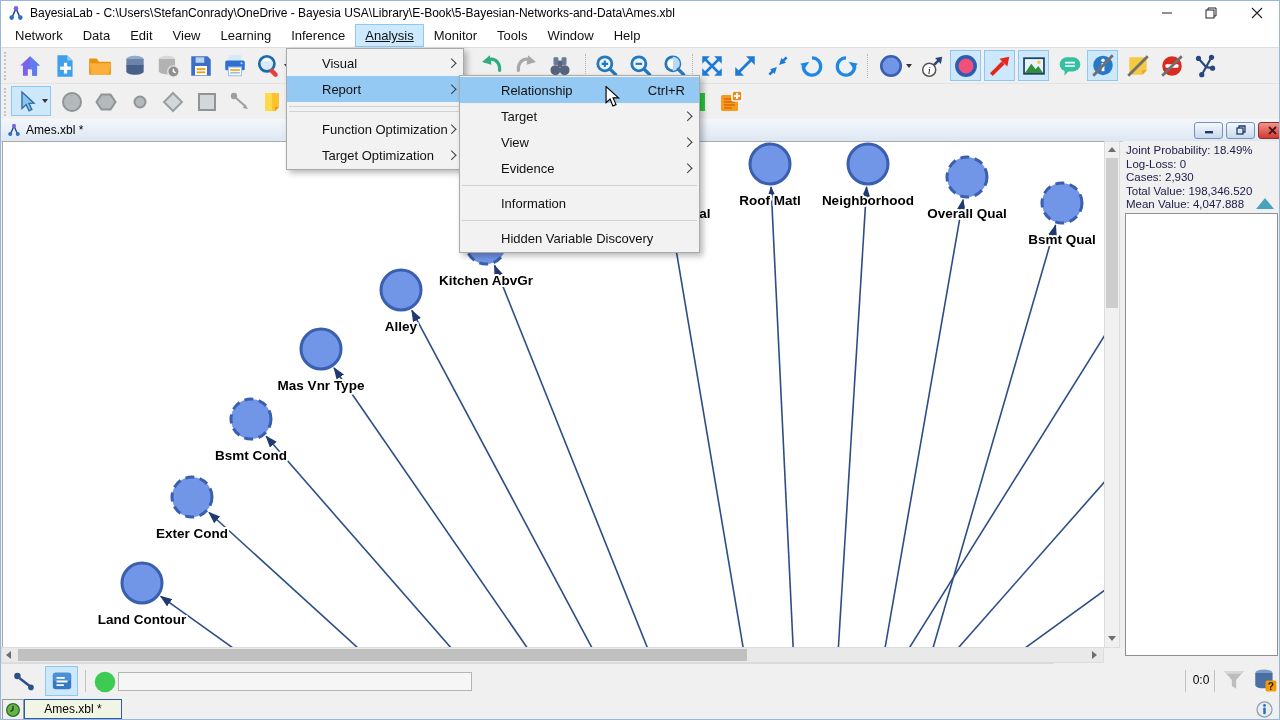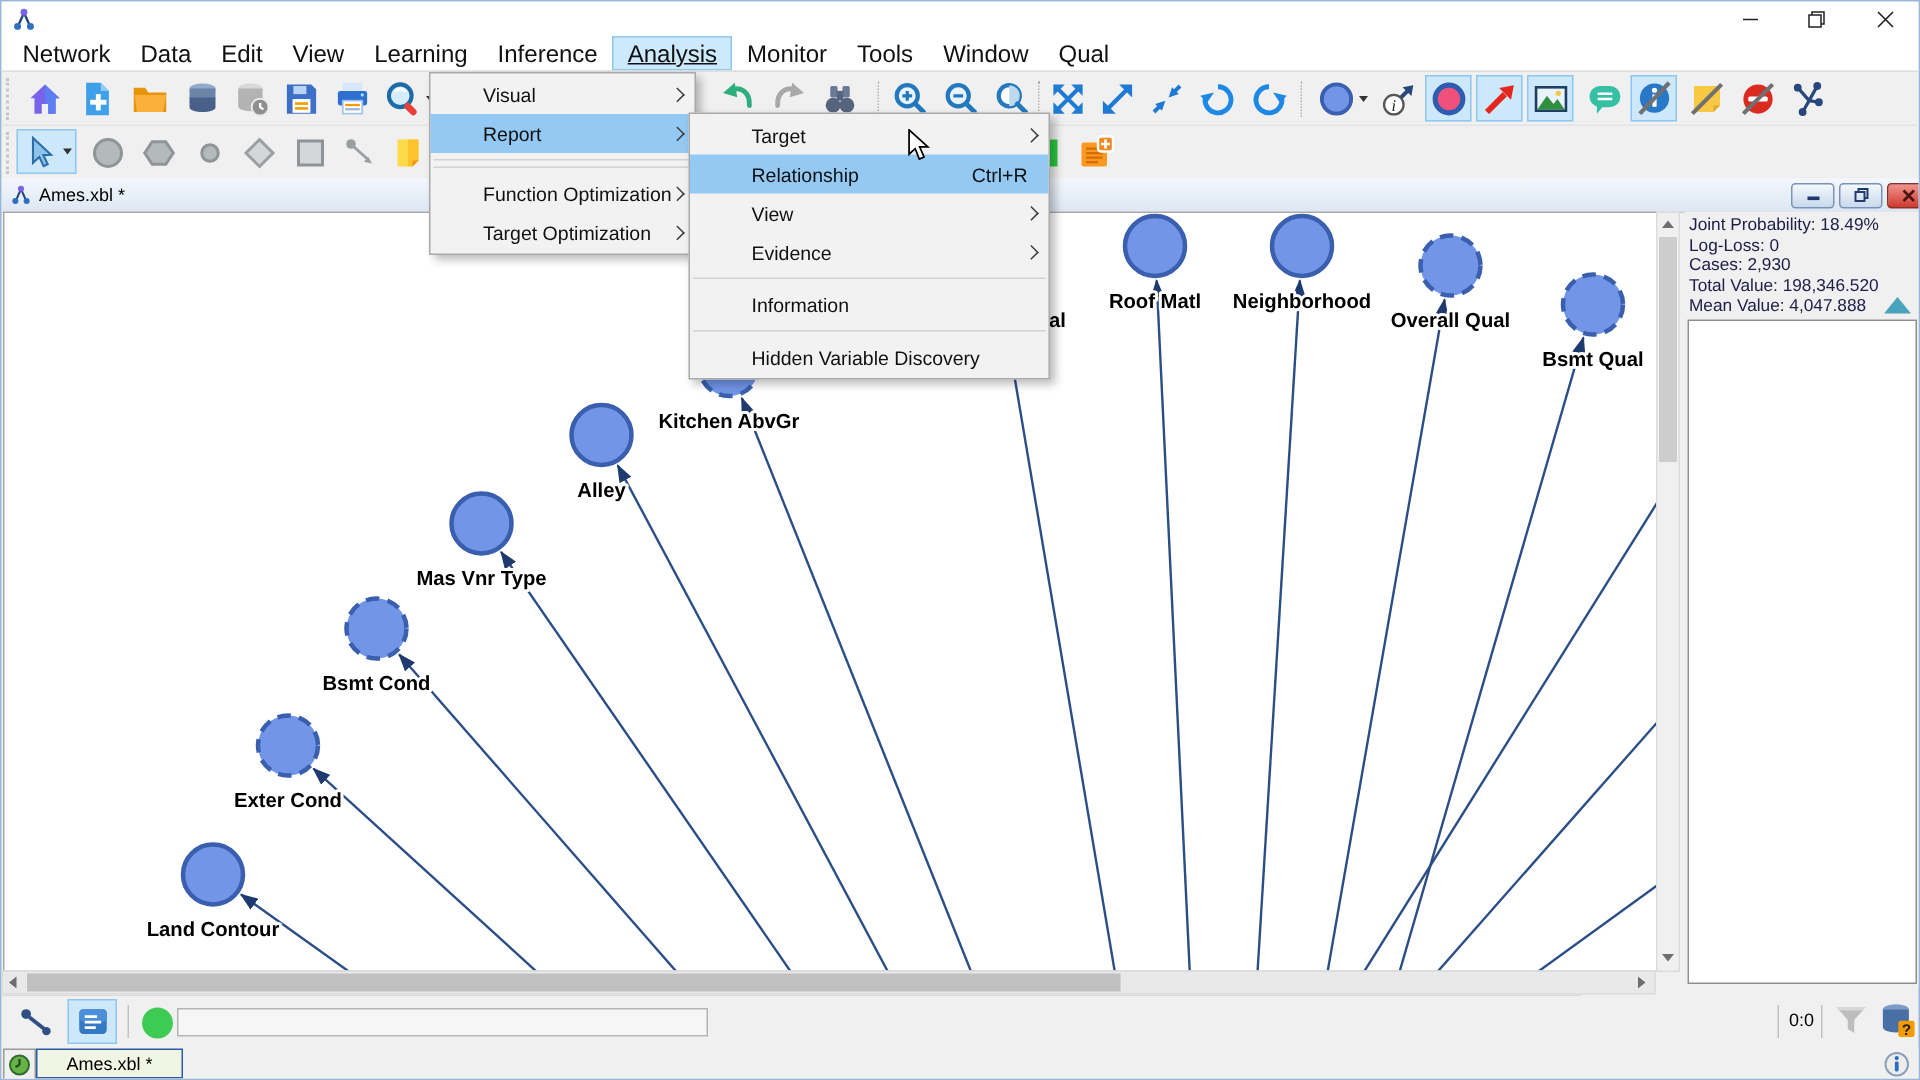--- a/index.html
+++ b/index.html
@@ -4,21 +4,21 @@
 <style>
   html,body{margin:0;padding:0;background:#888;}
   #app{position:relative;width:1280px;height:720px;background:#f0f0f0;font-family:"Liberation Sans",sans-serif;overflow:hidden;border:1px solid #9ab6d8;box-sizing:border-box;}
   
   #titlebar{position:absolute;left:0;top:0;width:1280px;height:23px;background:#fff;display:flex;align-items:center;}
   #titlebar .appicon{margin:0 6px 0 7px;width:16px;height:16px;}
   #titlebar .title{font-size:12px;color:#000;white-space:nowrap;}
   .wbtn{position:absolute;top:0;width:40px;height:23px;display:flex;align-items:center;justify-content:center;}
   
   #menubar{position:absolute;left:0;top:23px;width:1280px;height:23px;background:#fff;display:flex;align-items:stretch;padding-left:4px;}
-  .menu-item{font-size:16px;color:#111;padding:3px 9px 0 9px;border:1px solid transparent;text-align:center;}
+  .menu-item{font-size:13px;color:#111;padding:3px 9px 0 9px;border:1px solid transparent;text-align:center;}
   .menu-item.active{background:#cde9fd;border-color:#90c8f2;text-decoration:underline;}
   
   #tb1{position:absolute;left:0;top:46px;width:1280px;height:36px;background:#f0f0f0;border-top:1px solid #dedede;}
   #tb2{position:absolute;left:0;top:82px;width:1280px;height:36px;background:#f0f0f0;border-top:1px solid #e3e3e3;border-bottom:1px solid #d8d8d8;}
   .ti{position:absolute;top:4px;width:27px;height:27px;display:flex;align-items:center;justify-content:center;}
   .ti svg{width:26px;height:26px;}
   .ti2{top:5px;width:25px;height:25px;}
   .ti2 svg{width:24px;height:24px;}
   .selbox{position:absolute;top:2px;width:31px;height:31px;background:#cde8fb;border:1px solid #8ec7ef;box-sizing:border-box;}
   .selbox2{position:absolute;top:2px;background:#cde8fb;border:1px solid #8ec7ef;box-sizing:border-box;}
@@ -77,20 +77,21 @@
 
   <div id="titlebar">
     <span class="appicon">
       <svg viewBox="0 0 16 16">
           <path d="M4 12.5 8 3.5l4 9" stroke="#27477d" fill="none" stroke-width="1.6"></path>
           <circle cx="8" cy="3.2" r="2.3" fill="#7a63ea"></circle>
           <circle cx="3.7" cy="12.6" r="2.3" fill="#2d6fc0"></circle>
           <circle cx="12.3" cy="12.6" r="2.3" fill="#2d6fc0"></circle>
         </svg>
     </span>
+    <span class="title">BayesiaLab - C:\Users\StefanConrady\OneDrive - Bayesia USA\Library\E-Book\5-Bayesian-Networks-and-Data\Ames.xbl</span>
     <span class="wbtn" style="left:1146px">
         <svg width="12" height="12" viewBox="0 0 12 12">
           <path d="M1 6h10" stroke="#222" stroke-width="1"></path>
         </svg>
       </span>
     <span class="wbtn" style="left:1190px">
         <svg width="12" height="12" viewBox="0 0 12 12" fill="none" stroke="#222" stroke-width="1">
           <rect x="1" y="3" width="8" height="8"></rect>
           <path d="M3 3V1h8v8h-2"></path>
         </svg>
@@ -106,21 +107,21 @@
       <div class="menu-item">Network</div>
       <div class="menu-item">Data</div>
       <div class="menu-item">Edit</div>
       <div class="menu-item">View</div>
       <div class="menu-item">Learning</div>
       <div class="menu-item">Inference</div>
       <div class="menu-item active">Analysis</div>
       <div class="menu-item">Monitor</div>
       <div class="menu-item">Tools</div>
       <div class="menu-item">Window</div>
-      <div class="menu-item">Qual</div>
+      <div class="menu-item">Help</div>
     </div>
 
   <div id="tb1">
     <span class="grip"></span>
     <span class="ti" style="left:15px">
         <svg viewBox="0 0 24 24">
           <path d="M3 11.5 12 3l9 8.5h-2.5V21H14v-6h-4v6H5.5v-9.5H3Z" fill="#7a63ea"></path>
           <path d="M12 3l9 8.5h-2.5V21H14v-6h-2V3Z" fill="#5d7ef0"></path>
         </svg>
       </span>
@@ -574,27 +575,27 @@
         <span>Function Optimization</span>
         <span class="chev"></span>
       </div>
       <div class="mrow">
         <span>Target Optimization</span>
         <span class="chev"></span>
       </div>
     </div>
 
   <div id="submenu" class="menu-panel" style="left:458px;top:74px;width:239px">
-      <div class="mrow">
-        <span>Target</span>
-        <span class="chev"></span>
-      </div>
       <div class="mrow active">
         <span>Relationship</span>
         <span class="shortcut">Ctrl+R</span>
+      </div>
+      <div class="mrow">
+        <span>Target</span>
+        <span class="chev"></span>
       </div>
       <div class="mrow">
         <span>View</span>
         <span class="chev"></span>
       </div>
       <div class="mrow">
         <span>Evidence</span>
         <span class="chev"></span>
       </div>
       <div class="msep"></div>

